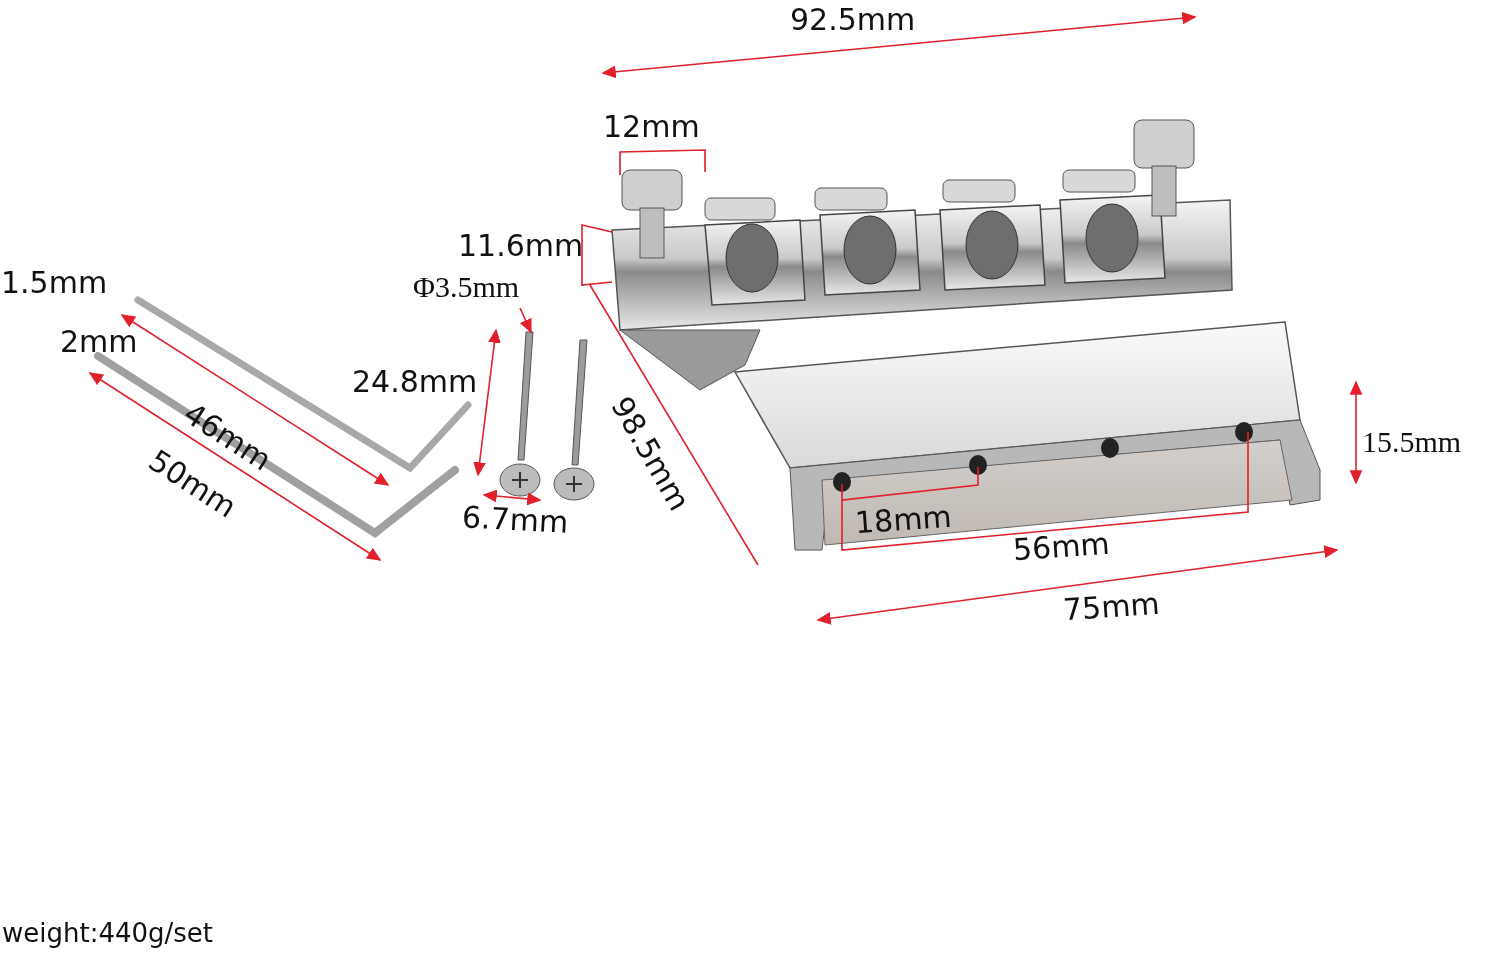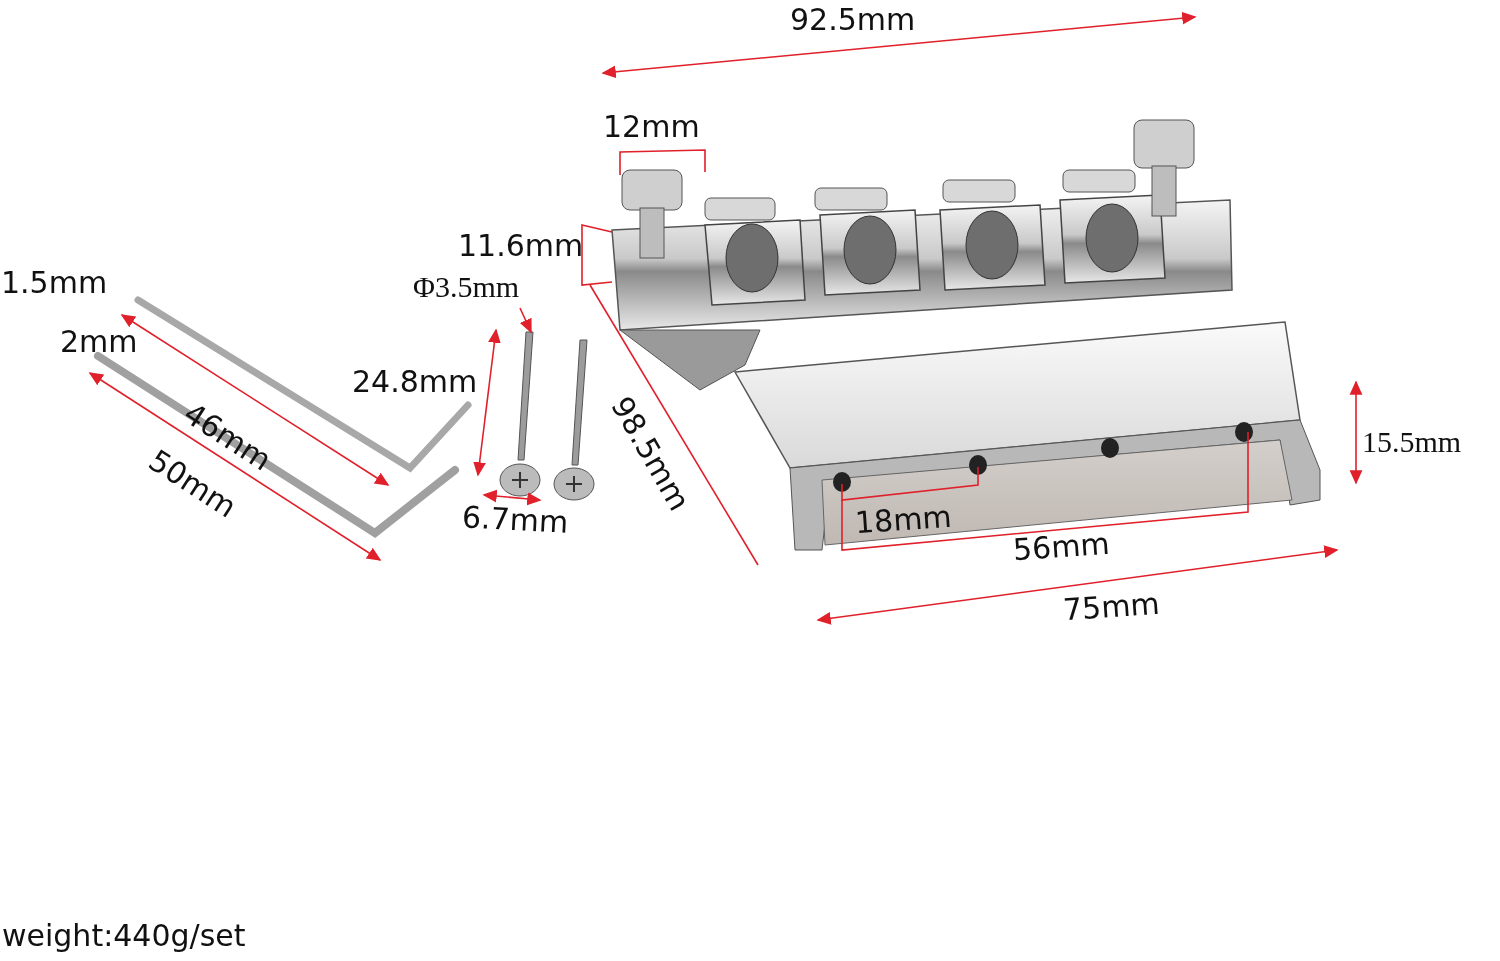--- a/index.html
+++ b/index.html
@@ -1,19 +1,19 @@
 <!DOCTYPE html>
 <html><head>
 <meta charset="utf-8">
 <style>
   html,body{margin:0;padding:0;background:#ffffff;}
   body{width:1500px;height:961px;position:relative;overflow:hidden;font-family:"DejaVu Sans",sans-serif;color:#111;}
   .lbl{position:absolute;font-size:30px;line-height:1;white-space:nowrap;color:#111;}
   svg.stage{position:absolute;left:0;top:0;}
-  .weight{position:absolute;left:2px;top:918px;font-size:30px;}
+  .weight{position:absolute;left:2px;top:918px;font-size:26px;}
 </style>
 </head>
 <body>
 
 <svg class="stage" width="1500" height="961" viewBox="0 0 1500 961">
   <defs>
     <linearGradient id="chrome" x1="0" y1="0" x2="0" y2="1">
       <stop offset="0" stop-color="#f4f4f4"></stop>
       <stop offset="0.45" stop-color="#c9c9c9"></stop>
       <stop offset="0.55" stop-color="#8a8a8a"></stop>

